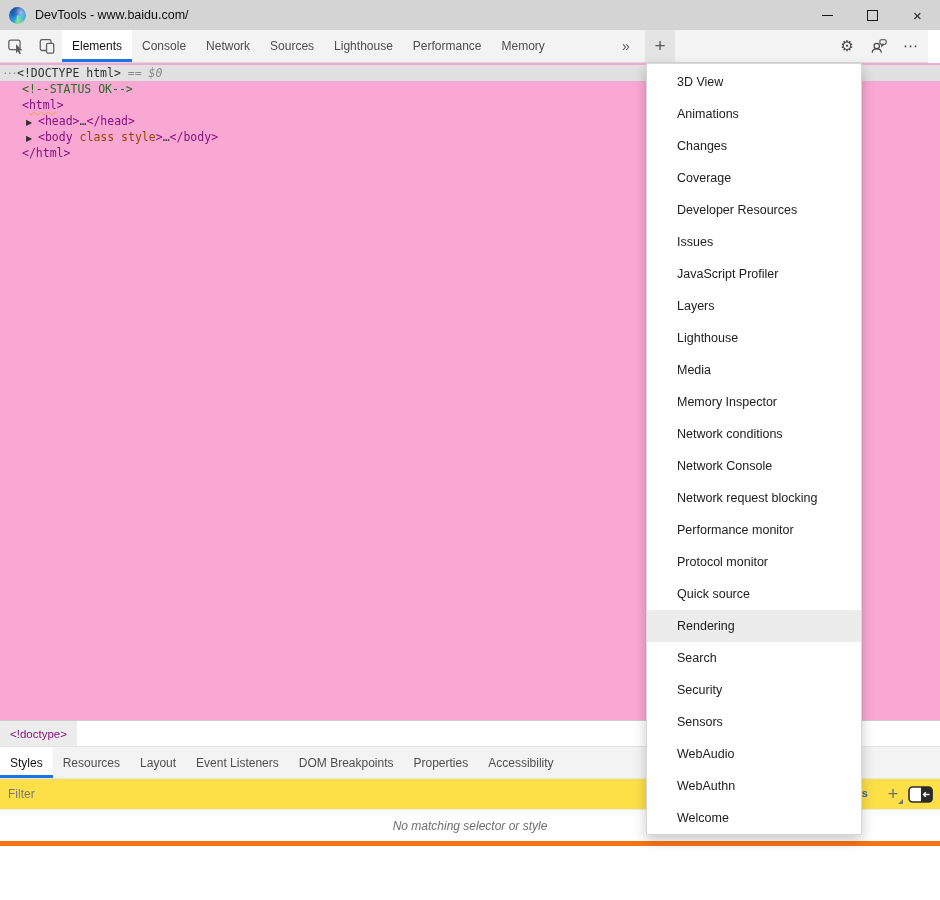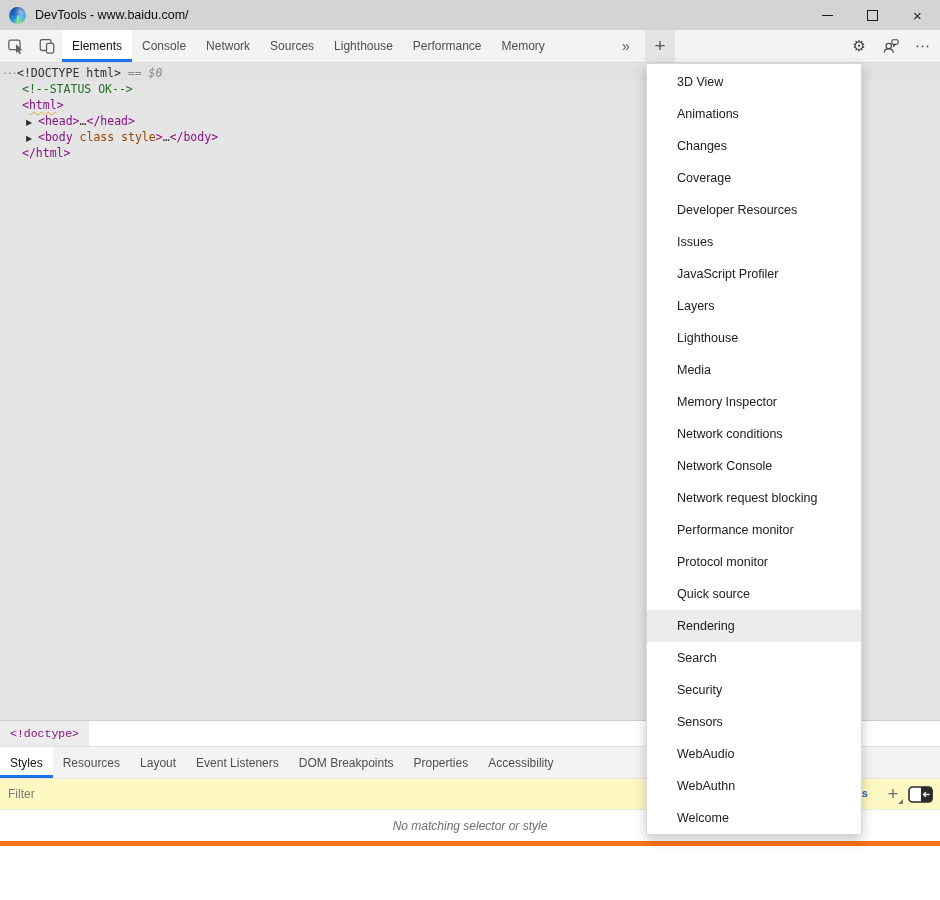--- a/index.html
+++ b/index.html
@@ -14,61 +14,61 @@
     background:radial-gradient(circle at 68% 30%,rgba(255,255,255,.55),rgba(255,255,255,0) 42%),
                conic-gradient(from 215deg,#2a9fd8,#1b5fb8 22%,#1d4ca0 38%,#2269c9 52%,#35aee0 68%,#6fd0a7 82%,#8fe08f 90%,#2a9fd8 100%);}
   .win-title{font-size:12.5px;color:#0d0d0d;}
   .win-controls{margin-left:auto;display:flex;height:100%;}
   .win-btn{width:45px;display:flex;align-items:center;justify-content:center;color:#1a1a1a;cursor:default;}
   .glyph-min{display:inline-block;width:11px;border-top:1.2px solid #1a1a1a;}
   .glyph-max{display:inline-block;width:9px;height:9px;border:1.2px solid #1a1a1a;}
   .glyph-close{font-size:15px;line-height:15px;}
 
   
-  .toolbar{position:absolute;top:30px;left:0;right:0;height:32px;background:var(--toolbar-bg,#f3f3f3);
+  .toolbar{position:absolute;top:30px;left:0;right:12px;height:32px;background:var(--toolbar-bg,#f3f3f3);
            border-bottom:1px solid #d9d9d9;display:flex;align-items:stretch;}
   .icon-btn{width:31px;display:flex;align-items:center;justify-content:center;flex:0 0 auto;}
   .ptabs{display:flex;align-items:stretch;}
   .ptab{padding:0 10px;display:flex;align-items:center;font-size:12px;color:#4e4e4e;white-space:nowrap;}
   .ptab.active{background:#fff;color:#141414;box-shadow:inset 0 -3px 0 var(--accent,#1a73e8);}
   .ov-btn{position:absolute;top:0;height:32px;display:flex;align-items:center;justify-content:center;}
   .more-tabs{left:612px;width:28px;font-size:14px;color:#5a5a5a;}
   .more-tools{left:645px;width:30px;font-size:19px;font-weight:300;color:#5a5a5a;background:#e4e4e4;}
   .tb-right{position:absolute;right:8px;top:0;height:32px;display:flex;align-items:center;gap:14px;}
   .tb-right .sm{width:18px;display:flex;align-items:center;justify-content:center;color:#474747;}
   .gear{font-size:15px;}
   .dots3{font-size:15px;letter-spacing:1px;color:#474747;}
 
   
-  .dom-area{position:absolute;top:63px;left:0;right:0;height:657px;background:#e5e5e5;
+  .dom-area{position:absolute;top:63px;left:0;right:0;height:657px;background:#f9a8d4;
             font-family:"DejaVu Sans Mono",monospace;font-size:11.5px;padding-top:2px;box-sizing:border-box;}
   .trow{height:16px;line-height:16px;white-space:pre;color:#303030;}
   .trow.selected{background:var(--selected-row-bg,#e1e1e1);}
   .trow.ind1{padding-left:22px;}
   .trow.ind2{padding-left:26px;}
   .row-dots{display:inline-block;width:15px;margin-left:2px;color:#8f8f8f;letter-spacing:-2px;font-size:11px;}
   .arrow{display:inline-block;width:12px;font-size:8px;color:#2e2e2e;font-family:"DejaVu Sans",sans-serif;}
   .c-tag{color:var(--tag,#881280);}
   .c-attr{color:var(--attribute,#994500);}
   .c-comment{color:var(--comment,#236e25);}
   .c-plain{color:#303030;}
   .c-hint{color:#8a8a8a;font-style:italic;}
   .c-squiggle{text-decoration:underline;text-decoration-style:wavy;text-decoration-color:#e8a23c;
               text-decoration-thickness:1px;text-underline-offset:2px;text-decoration-skip-ink:none;}
 
   
   .bottom{position:absolute;top:720px;left:0;right:0;bottom:0;border-top:1px solid #cccccc;background:#fff;}
   .crumbbar{height:25px;display:flex;align-items:stretch;background:#fff;}
   .crumb{padding:1px 10px;display:flex;align-items:center;font-size:12px;background:#ececec;
-         color:var(--tag,#881280);font-family:Liberation Mono, monospace;font-size:11.5px;}
+         color:var(--tag,#881280);font-family:Liberation Sans, sans-serif;font-size:11.5px;}
   .btabs{height:31px;background:var(--toolbar-bg,#f3f3f3);display:flex;align-items:stretch;padding-left:0;
          border-top:1px solid #e3e3e3;}
   .btab{padding:0 10px;display:flex;align-items:center;font-size:12px;color:#4e4e4e;white-space:nowrap;}
   .btab.active{background:#fff;color:#141414;box-shadow:inset 0 -3px 0 var(--accent,#1a73e8);}
-  .filterbar{position:relative;height:30px;background:#fef9c3;border-top:1px solid #e5e5e5;
+  .filterbar{position:relative;height:30px;background:#fde047;border-top:1px solid #e5e5e5;
              display:flex;align-items:center;}
   .filter-input{padding-left:8px;font-size:12px;color:#7a7a7a;}
   .cls-btn{position:absolute;right:72px;top:8px;font-size:11px;font-weight:bold;color:#2d62c4;}
   .newrule-btn{position:absolute;right:36px;top:3px;width:22px;height:24px;color:#6e6e6e;
                font-size:18px;font-weight:300;text-align:center;line-height:24px;}
   .newrule-corner{position:absolute;right:1px;bottom:2px;width:0;height:0;
                   border-left:5px solid transparent;border-bottom:5px solid #777;}
   .sidebar-toggle{position:absolute;right:6px;top:7px;width:26px;height:17px;display:flex;align-items:center;}
   .msgarea{height:31px;background:#fff;border-top:1px solid #ebebeb;border-bottom:5px solid #f97316;
            display:flex;align-items:center;justify-content:center;}

